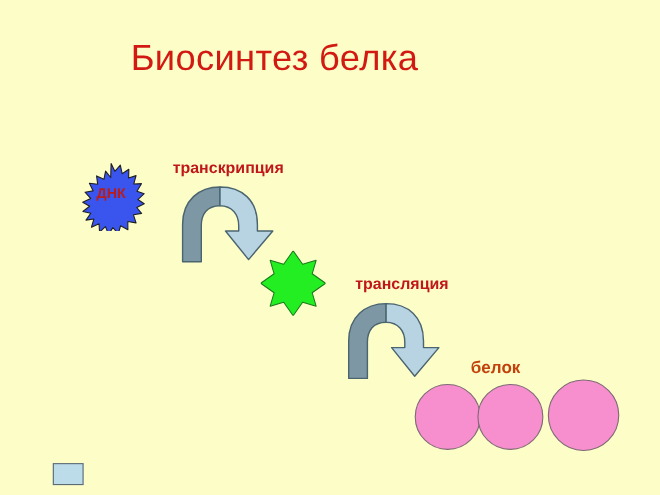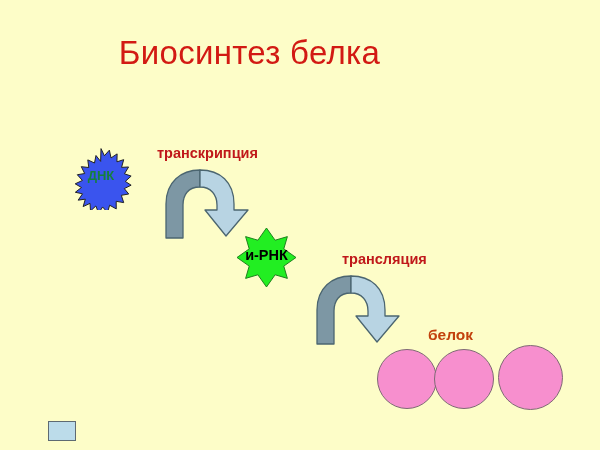--- a/index.html
+++ b/index.html
@@ -38,21 +38,21 @@
   
   .step-label {
     position: absolute;
     font-family: "Liberation Sans", sans-serif;
     font-size: 14.5px;
     font-weight: bold;
     color: #c0181a;
     white-space: nowrap;
   }
   #label-transcription { left: 157px; top: 145px; text-align: right; }
-  #label-translation   { left: 342px; top: 251px; }
+  #label-translation   { left: 323px; top: 251px; }
 
   #label-protein {
     position: absolute;
     left: 428px;
     top: 326px;
     font-family: "Liberation Sans", sans-serif;
     font-size: 15.5px;
     font-weight: bold;
     color: #c2410c;
     white-space: nowrap;
@@ -68,21 +68,21 @@
   }
   #dna-label {
     position: absolute;
     left: 70px;
     top: 168px;
     width: 62px;
     text-align: center;
     font-family: "Liberation Sans", sans-serif;
     font-size: 13px;
     font-weight: bold;
-    color: #15803d;
+    color: #b91c1c;
     white-space: nowrap;
   }
 
   
   #mrna-shape {
     position: absolute;
     left: 237px;
     top: 228px;
     width: 59px;
     height: 59px;
@@ -159,21 +159,20 @@
 
       <path d="M 38 4 C 58 4 72 16 72 38 L 72 44 L 86 44 L 64 70 L 43 44 L 55 44 L 55 39 C 55 29 49 21 38 21 Z" fill="#b8d4e3" stroke="#4b6570" stroke-width="1.3" stroke-linejoin="round"></path>
     </svg>
   </div>
 
   <div id="mrna-shape">
     <svg viewBox="0 0 100 100" width="59" height="59">
       <polygon points="50,0 64.6,20.7 85.4,14.6 79.3,35.4 100,50 79.3,64.6 85.4,85.4 64.6,79.3 50,100 35.4,79.3 14.6,85.4 20.7,64.6 0,50 20.7,35.4 14.6,14.6 35.4,20.7" fill="#22ee22" stroke="#1a7a1a" stroke-width="1.6" stroke-linejoin="round"></polygon>
     </svg>
   </div>
-  <div id="mrna-label">и-РНК</div>
 
   <div class="step-label" id="label-translation">трансляция</div>
 
   <div class="curved-arrow" id="arrow-translation">
     <svg viewBox="0 0 105 77" width="105" height="77">
       <path d="M 4 72 L 4 38 C 4 16 19 4 38 4 L 38 21 C 26 21 21 29 21 39 L 21 72 Z" fill="#7d97a4" stroke="#4b6570" stroke-width="1.3" stroke-linejoin="round"></path>
       <path d="M 38 4 C 58 4 72 16 72 38 L 72 44 L 86 44 L 64 70 L 43 44 L 55 44 L 55 39 C 55 29 49 21 38 21 Z" fill="#b8d4e3" stroke="#4b6570" stroke-width="1.3" stroke-linejoin="round"></path>
     </svg>
   </div>
 

